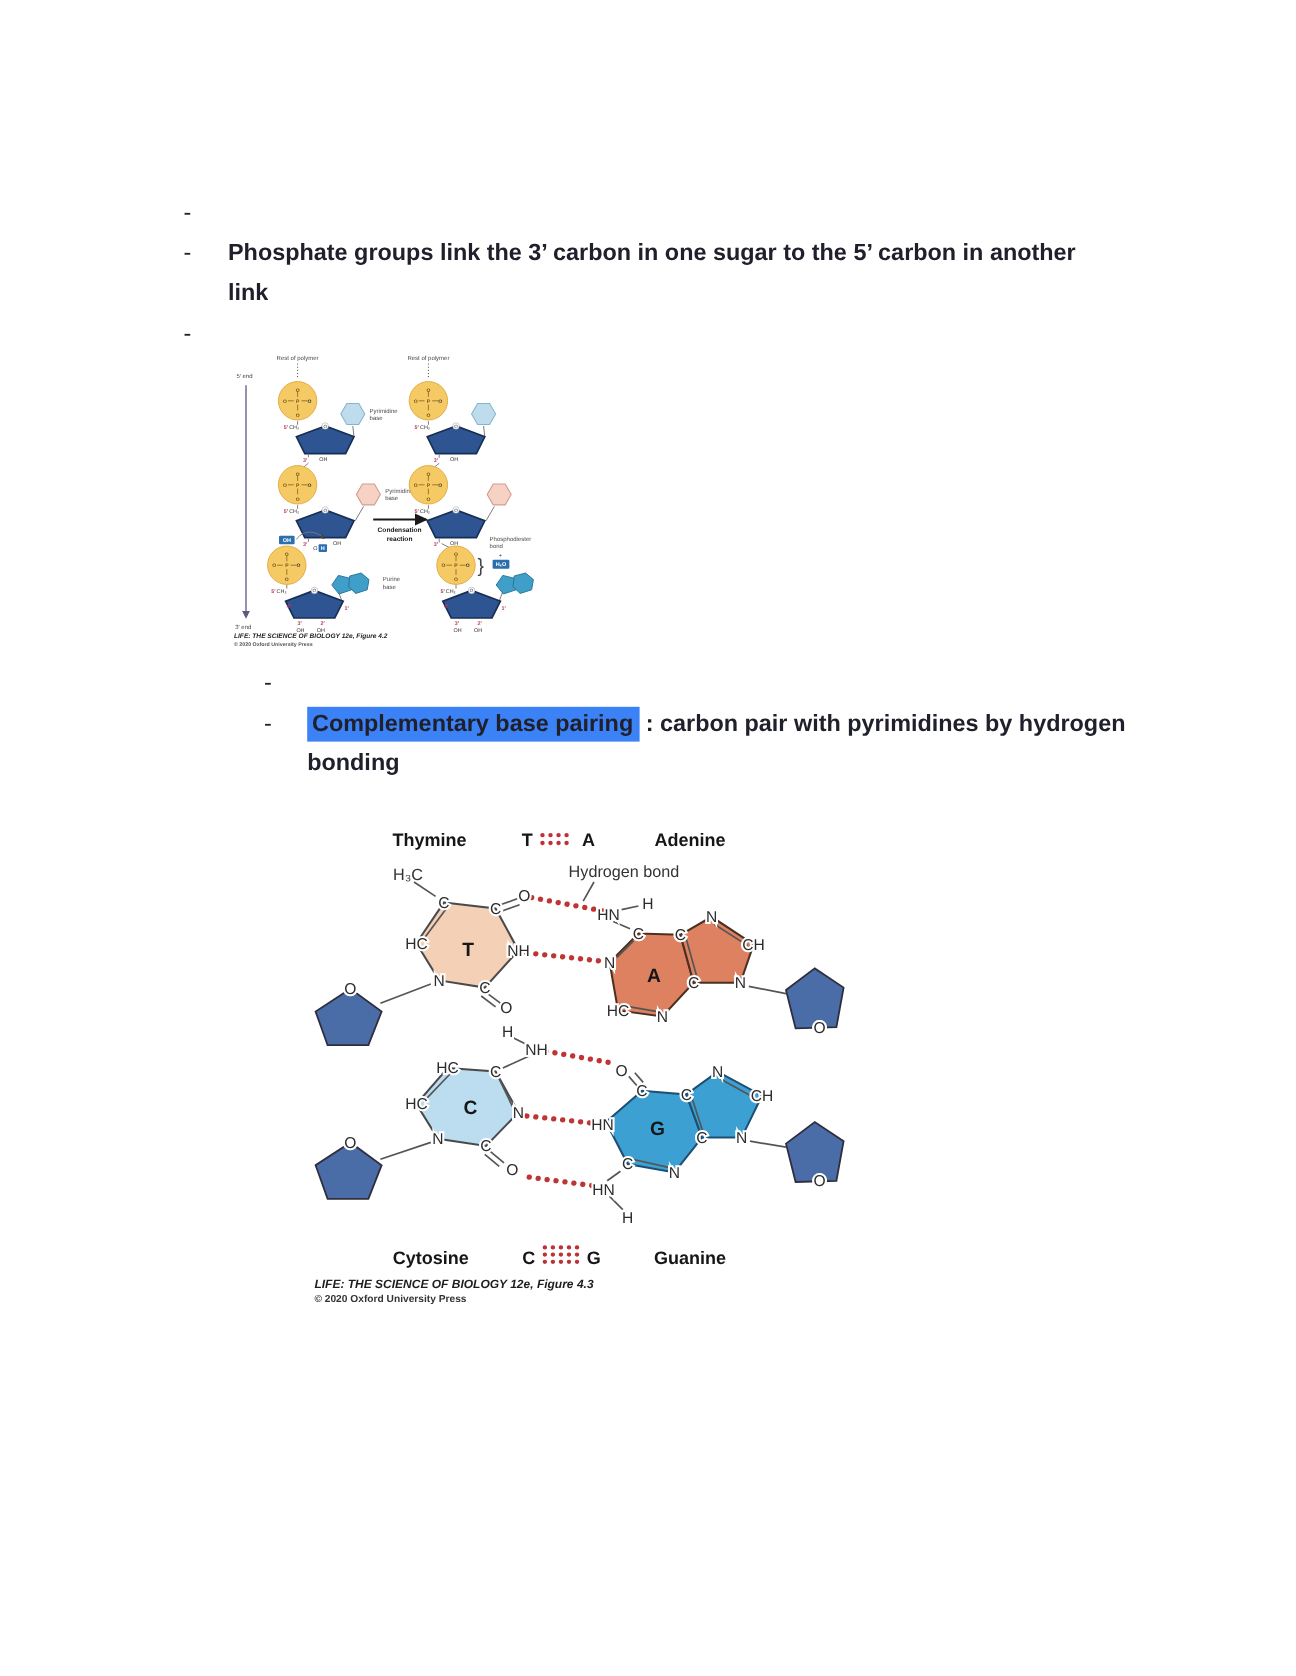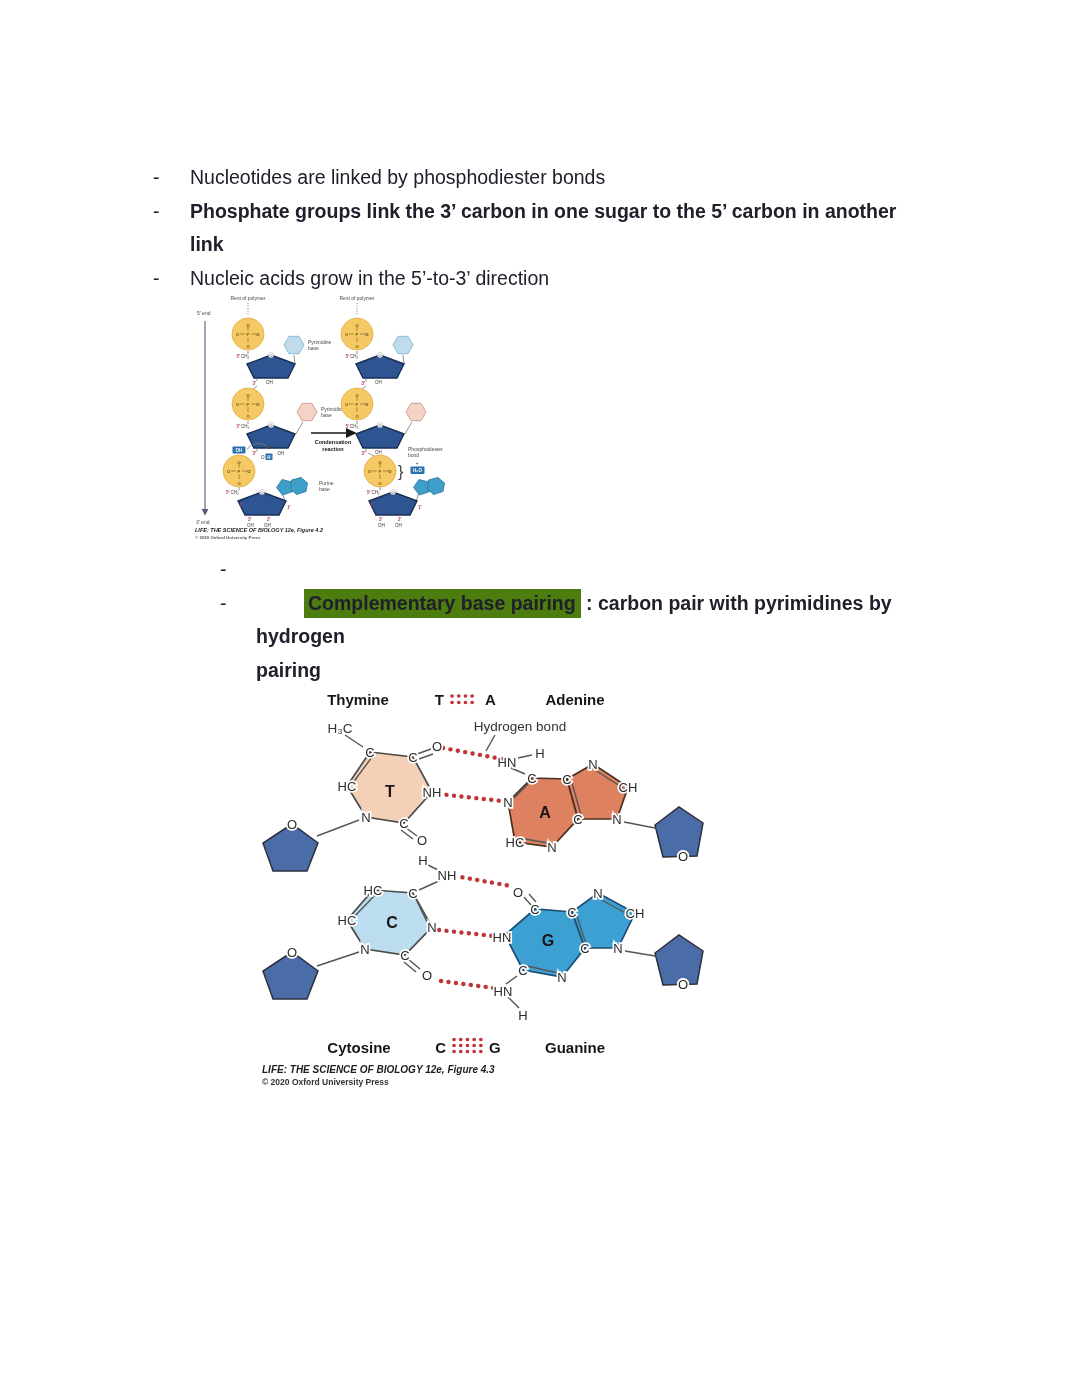--- a/index.html
+++ b/index.html
@@ -4,21 +4,21 @@
 <style>
   html,body{margin:0;padding:0;background:#ffffff;}
   body{width:1080px;height:1397px;position:relative;font-family:"Liberation Sans",sans-serif;color:#20202c;overflow:hidden;}
   .abs{position:absolute;}
   .bullets{font-size:19.5px;line-height:33.5px;}
   .bullet{display:flex;align-items:flex-start;}
   .dash{flex:none;}
   .lvl1 .dash{width:37px;}
   .lvl2 .dash{width:36px;}
   .bline{display:block;font-weight:bold;}
-  .hl{background:#4d7c0f;padding:3px 5px 4px 4px;margin-left:48px;}
+  .hl{background:#3b82f6;padding:3px 5px 4px 4px;}
   
   .f42lab{font-size:5px;fill:#4a4a4a;}
   .f42po{font-size:4.2px;fill:#6e5514;font-weight:bold;}
   .f42podark{font-size:4.2px;fill:#333;font-weight:bold;}
   .f42red{font-size:4.5px;fill:#bb3a60;font-weight:bold;}
   .f42dark{font-size:4.5px;fill:#333;}
   .f42bold{font-size:5.5px;font-weight:bold;fill:#141414;}
   .f42white{font-size:4.6px;fill:#fff;font-weight:bold;}
   .f42cap1{font-size:5.5px;font-weight:bold;font-style:italic;fill:#1d1d1d;}
   .f42cap2{font-size:4.4px;font-weight:bold;fill:#555;}
@@ -36,32 +36,30 @@
   .bond{stroke:#555;stroke-width:1.4;fill:none;}
   .conn42{stroke:#777;stroke-width:0.8;fill:none;}
   text{font-family:"Liberation Sans",sans-serif;}
 </style>
 </head>
 <body>
 
 <div class="abs bullets lvl1" style="left:153px;top:161px;width:800px;">
   <div class="bullet">
     <span class="dash">-</span>
-    <span>Nucleotides are linked by phosphodiester bonds</span>
   </div>
   <div class="bullet">
     <span class="dash">-</span>
     <span>
       <span class="bline">Phosphate groups link the 3’ carbon in one sugar to the 5’ carbon in another</span>
       <span class="bline">link</span>
     </span>
   </div>
   <div class="bullet">
     <span class="dash">-</span>
-    <span>Nucleic acids grow in the 5’-to-3’ direction</span>
   </div>
 </div>
 
 <svg class="abs" style="left:195px;top:291px;" width="280" height="252" viewBox="0 0 280 252">
   <defs>
     <marker id="arr" markerWidth="7" markerHeight="7" refX="5.5" refY="3" orient="auto">
       <path d="M0,0 L6.5,3 L0,6 z" fill="#1a1a1a"></path>
     </marker>
     <marker id="arrS" markerWidth="6" markerHeight="6" refX="4.5" refY="2.5" orient="auto">
       <path d="M0,0 L5,2.5 L0,5 z" fill="#444"></path>
@@ -212,21 +210,21 @@
 </svg>
 
 <div class="abs bullets lvl2" style="left:220px;top:553px;width:740px;">
   <div class="bullet">
     <span class="dash">-</span>
   </div>
   <div class="bullet">
     <span class="dash">-</span>
     <span>
       <span class="bline"><span class="hl">Complementary base pairing</span><span> : carbon pair with pyrimidines by hydrogen</span></span>
-      <span class="bline">pairing</span>
+      <span class="bline">bonding</span>
     </span>
   </div>
 </div>
 
 <svg class="abs" style="left:255px;top:685px;" width="460" height="410" viewBox="0 0 460 410">
 
   <text class="f43title" x="103" y="20" text-anchor="middle">Thymine</text>
   <text class="f43title" x="189" y="20" text-anchor="end">T</text>
   <g class="hbondsm">
     <line x1="197" y1="11" x2="222" y2="11"></line>

